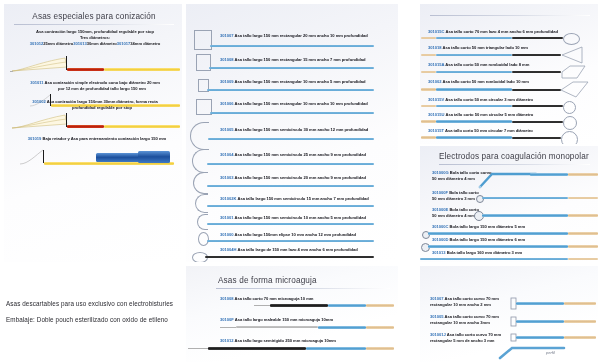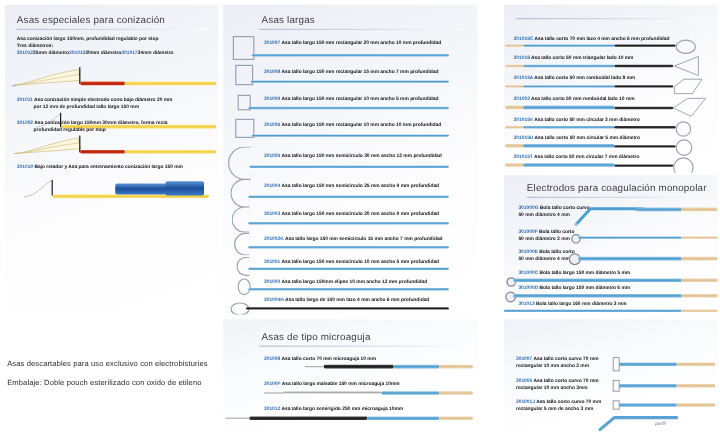--- a/index.html
+++ b/index.html
@@ -84,21 +84,21 @@
     font-size:4px;
     color:#6d7484;
     font-style:italic;
   }
 </style>
 </head>
 <body>
 
 <div class="page">
 
-  <div class="panel" style="left:4px;top:4px;width:178px;height:258px;">
+  <div class="panel" style="left:4px;top:4px;width:178px;height:258px;text-align:center;">
     <div style="padding:8px 8px 0 10px;">
       <div class="panel-title">Asas especiales para conización</div>
       <div class="panel-rule"></div>
     </div>
 
     <div class="item" style="position:absolute;left:10px;top:25px;width:162px;">
       <div class="item-txt">Asa conización largo 150mm, profundidad regulable por stop</div>
       <div class="item-txt">Tres diámetros:</div>
       <div class="item-txt" style="margin-top:.5px;">
         <span class="code">301012</span><span>25mm diámetro</span><span class="code">301013</span><span>30mm diámetro</span><span class="code">301017</span><span>34mm  diámetro</span>
@@ -162,24 +162,20 @@
         <path d="M10 17 C18 17 26 8 33 3" fill="none" stroke="#b7b7b7" stroke-width="0.7"></path>
       </svg>
       <div class="tick" style="left:33px;top:3px;width:1.2px;height:13px;"></div>
       <div class="shaft sh-yellow" style="left:34px;top:15px;width:130px;height:3px;"></div>
       <div class="handle" style="left:86px;top:6px;width:50px;height:9px;"></div>
       <div class="handle" style="left:128px;top:4px;width:32px;height:12px;"></div>
     </div>
   </div>
 
   <div class="panel" style="left:186px;top:4px;width:212px;height:258px;">
-    <div style="padding:8px 8px 0 32px;">
-      <div class="panel-title">Asas largas</div>
-      <div class="panel-rule" style="margin-left:-2px;"></div>
-    </div>
 
     <div style="position:absolute;left:0;top:26px;width:212px;height:22px;">
       <div class="loop loop-rect" style="left:8px;top:0px;width:16px;height:18px;"></div>
       <div class="item-txt" style="position:absolute;left:34px;top:3px;">
         <span class="code">301007</span>
         <span class="lead">Asa tallo largo 150 mm rectangular 20 mm ancho 10 mm profundidad</span>
       </div>
       <div class="shaft sh-blue" style="left:24px;top:15px;width:164px;height:2.2px;"></div>
     </div>
 
@@ -430,21 +426,21 @@
         <span class="code">301013</span>
         <span class="lead">Bola tallo largo 160 mm diámetro 3 mm</span>
       </div>
       <div class="shaft sh-blue" style="left:0px;top:7.5px;width:148px;height:2.6px;"></div>
       <div class="shaft sh-tan" style="left:148px;top:7.5px;width:30px;height:2.6px;"></div>
     </div>
   </div>
 
   <div class="panel plain" style="left:186px;top:266px;width:212px;height:96px;background:linear-gradient(165deg,#f2f3f7 0%,#fafbfd 35%,#ffffff 70%);">
     <div style="padding:10px 8px 0 32px;">
-      <div class="panel-title">Asas de tipo microaguja</div>
+      <div class="panel-title">Asas de forma microaguja</div>
       <div class="panel-rule" style="margin-left:-2px;"></div>
     </div>
 
     <div style="position:absolute;left:0;top:30px;width:212px;height:21px;">
       <div class="item-txt" style="position:absolute;left:34px;top:0px;">
         <span class="code">301008</span>
         <span class="lead">Asa tallo corto 70 mm microaguja 10 mm</span>
       </div>
       <div class="wire" style="left:68px;top:9px;width:16px;height:0.8px;"></div>
       <div class="shaft sh-black" style="left:84px;top:8px;width:58px;height:2.8px;"></div>

